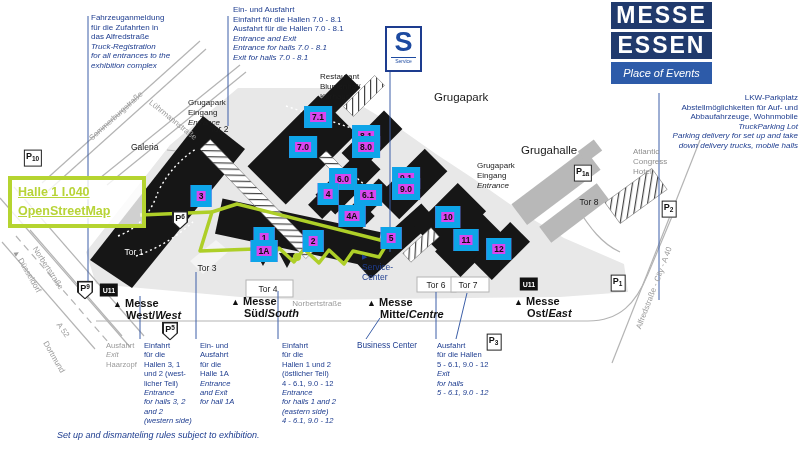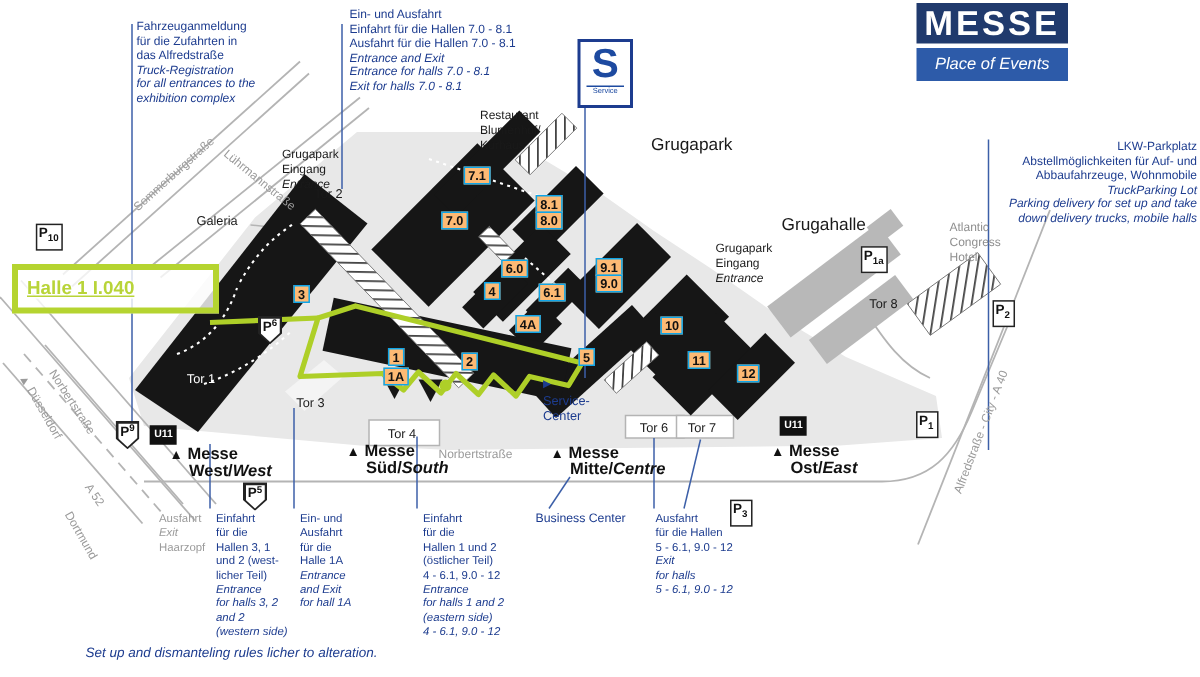--- a/index.html
+++ b/index.html
@@ -8,21 +8,21 @@
   .abs{position:absolute}
   .ctr{transform:translate(-50%,-50%)}
   .b{font-weight:normal}.i{font-style:italic}.bi{font-weight:normal;font-style:italic}
   .info{font-size:8px;line-height:9.6px;color:#1d3c8f;white-space:nowrap}
   .col{font-size:7.6px;line-height:9.4px;color:#1d3c8f;white-space:nowrap}
   .colgray{color:#9b9b9b}
   .place{font-size:8px;line-height:9.8px;color:#1a1a1a;white-space:nowrap}
   .grayplace{color:#8f8f8f}
   .street{font-size:8px;color:#9b9b9b;white-space:nowrap}
   .tor{font-size:8.5px;color:#1a1a1a;white-space:nowrap}
-  .hbox{background:#fdba74;border:1px solid #0ea5e9;color:#111;font-size:8.5px;line-height:10px;
+  .hbox{background:#d946ef;border:6px solid #0ea5e9;color:#111;font-size:8.5px;line-height:10px;
         font-weight:bold;padding:0 2px;white-space:nowrap}
   .ent{font-size:11px;font-weight:bold;color:#111;line-height:10.5px;white-space:nowrap}
   .ent .l2{margin-left:13px}
   .tri{font-size:9px}
   .pbox{background:#fff;border:1.5px solid #222;color:#111;font-size:9px;line-height:10px;
         font-weight:bold;padding:0 2px 1px 1px;white-space:nowrap}
   .pbox sub,.shin sub{font-size:6.5px}
   .shield{width:16px;height:19px;background:#222;
           clip-path:polygon(0 0,100% 0,100% 62%,50% 100%,0 62%)}
   .shin{position:absolute;left:1.5px;top:1.5px;right:1.5px;bottom:1.5px;background:#fff;
@@ -142,20 +142,21 @@
 
     <g stroke="#aecf28" stroke-width="3.5" fill="none" stroke-linejoin="round">
       <path d="M140,215 L212,212"></path>
       <path d="M212,212 L237,204 L388,242 L379,257 L353,251 L344,264 L329,250 L319,263 L304,249 L294,262 L279,248 L269,260 L255,249 L200,251 Z"></path>
       <circle cx="297" cy="257" r="4" fill="#aecf28" stroke="none"></circle>
     </g>
   </svg>
 
   <div class="abs logo" style="left:611px;top:2px">
     <div class="logobar">MESSE</div>
+    <div class="logobar">ESSEN</div>
     <div class="logotag">Place of Events</div>
   </div>
 
   <div class="abs info" style="left:91px;top:13px">
     <div class="b">Fahrzeuganmeldung</div>
     <div>für die Zufahrten in</div>
     <div>das Alfredstraße</div>
     <div class="bi">Truck-Registration</div>
     <div class="i">for all entrances to the</div>
     <div class="i">exhibition complex</div>
@@ -344,20 +345,21 @@
   <div class="abs col" style="left:437px;top:341px">
     <div class="b">Ausfahrt</div>
     <div>für die Hallen</div>
     <div>5 - 6.1, 9.0 - 12</div>
     <div class="bi">Exit</div>
     <div class="i">for halls</div>
     <div class="i">5 - 6.1, 9.0 - 12</div>
   </div>
 
   <div class="abs disc" style="left:57px;top:430px">
-    <div class="i">Set up and dismanteling rules licher to alteration.</div>
+    <div class="i">Set up and dismanteling rules subject to exhibition.</div>
   </div>
 
   <div class="abs" id="tooltip">
     <a>Halle 1 I.040</a>
+    <a>OpenStreetMap</a>
   </div>
 
 </div>
 
 </body></html>

